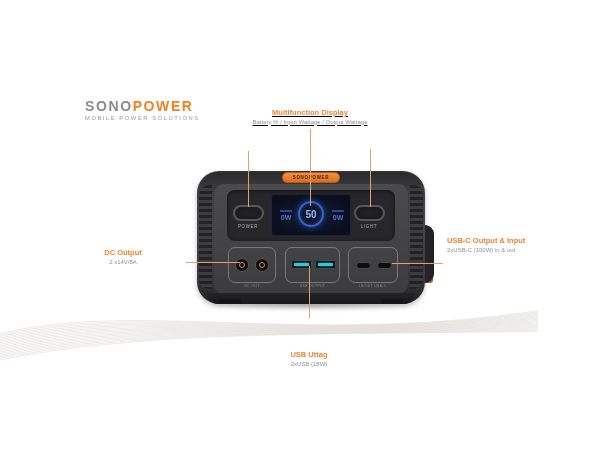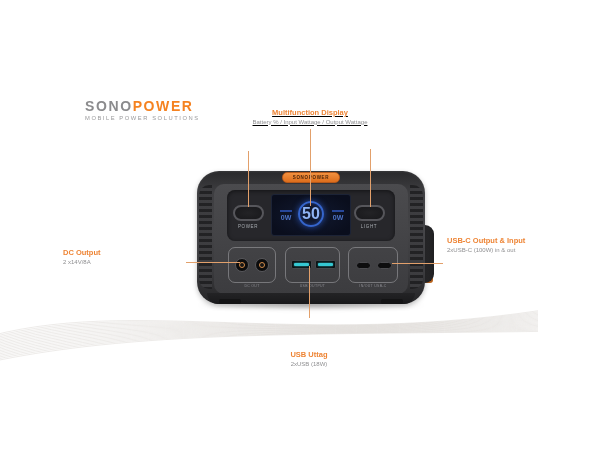--- a/index.html
+++ b/index.html
@@ -11,21 +11,21 @@
   .logo-main{font-size:14px;font-weight:bold;letter-spacing:1.6px;line-height:14px;}
   .logo-gray{color:#8b8b8d;}
   .logo-orange{color:#f58220;}
   .logo-tag{font-size:5.8px;letter-spacing:1.55px;color:#9a9a9c;margin-top:2px;}
 
   
   .co{position:absolute;z-index:5;}
   .co-title{color:#ee8434;font-weight:bold;font-size:7.5px;line-height:8px;}
   .co-sub{color:#8f8f91;font-size:6px;line-height:7px;margin-top:1.5px;}
   .center{text-align:center;}
-  .right{text-align:left;}
+  .right{text-align:center;}
   .left{text-align:left;}
   .vline{position:absolute;width:1px;background:#e2a06b;z-index:6;}
   .hline{position:absolute;height:1px;background:#e2a06b;z-index:6;}
 
   
   #waves{position:absolute;left:0;top:278px;z-index:1;}
 
   
   .device{position:absolute;left:197px;top:171px;width:228px;height:133px;z-index:3;}
   .dev-shadow{position:absolute;left:0px;top:129px;width:228px;height:10px;
@@ -48,21 +48,21 @@
     display:flex;align-items:center;justify-content:center;z-index:4;}
   .badge span{font-size:4.5px;font-weight:bold;letter-spacing:0.7px;color:#4a250b;}
 
   .top-panel{position:absolute;left:30px;top:19px;width:168px;height:51px;border-radius:8px;
     background:#27272b;box-shadow:inset 0 1px 4px rgba(0,0,0,0.55);}
   .lcd{position:absolute;left:74px;top:23px;width:80px;height:42px;border-radius:3px;
     background:radial-gradient(ellipse at center,#121a31 0%,#0a0e1d 80%);border:1px solid #1c2336;box-sizing:border-box;}
   .lcd-circle{position:absolute;left:26px;top:6px;width:26px;height:26px;border-radius:50%;
     border:2px solid #3565cc;box-sizing:border-box;box-shadow:0 0 6px rgba(47,98,216,0.7), inset 0 0 4px rgba(47,98,216,0.5);
     display:flex;align-items:center;justify-content:center;}
-  .lcd-pct{font-size:16px;font-weight:bold;color:#8fb4f4;}
+  .lcd-pct{font-size:10px;font-weight:bold;color:#8fb4f4;}
   .lcd-side{position:absolute;top:15px;width:20px;text-align:center;}
   .lcd-side .bar{width:12px;height:2px;background:#27479a;margin:0 auto;}
   .lcd-side .watts{font-size:7px;font-weight:bold;color:#4e74c8;margin-top:2px;}
   .lcd-left{left:4px;}
   .lcd-right{left:56px;}
 
   .pill-btn{position:absolute;width:31px;height:16px;border-radius:9px;
     background:radial-gradient(ellipse at center,#232326,#18181b);
     border:2px solid #56565b;box-sizing:border-box;}
   .btn-power{left:36px;top:34px;}

